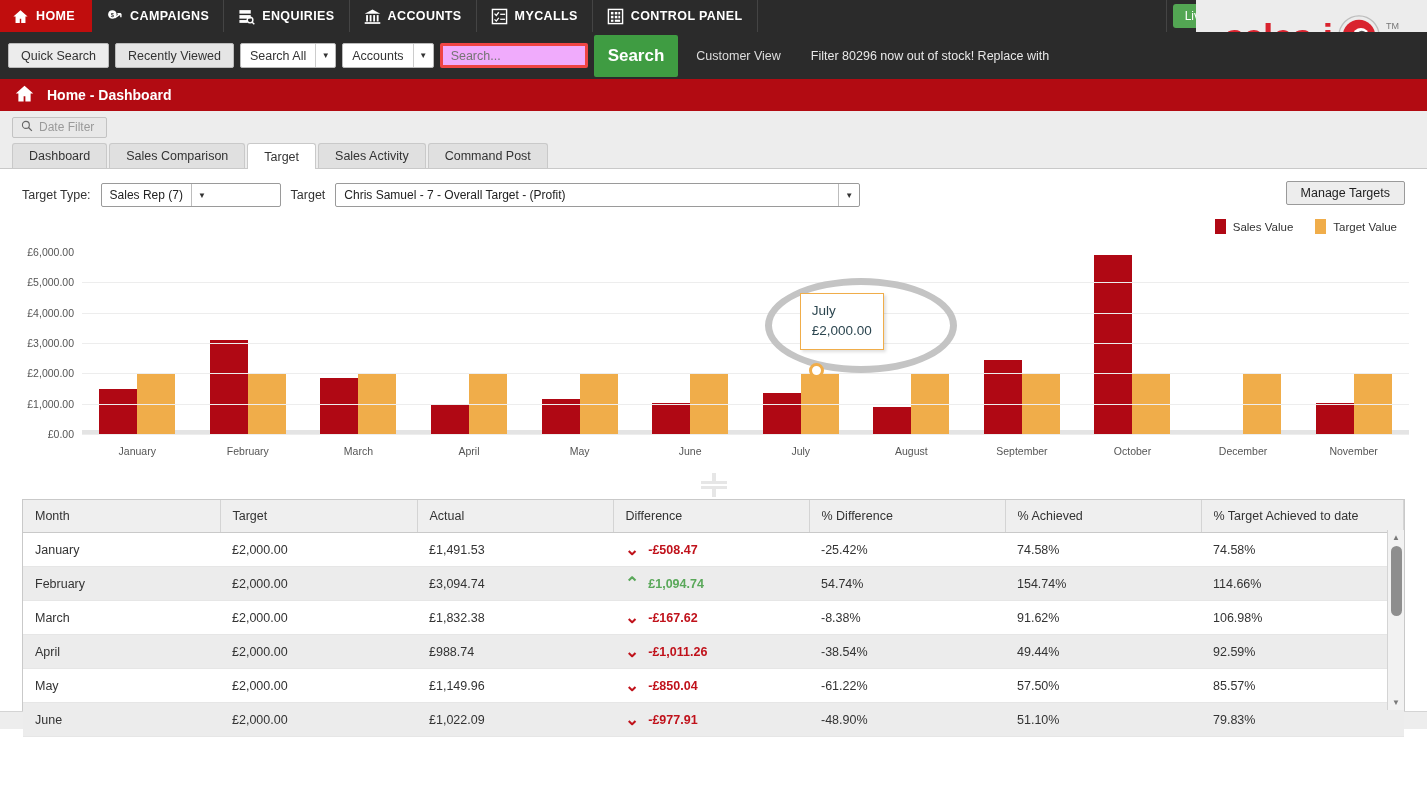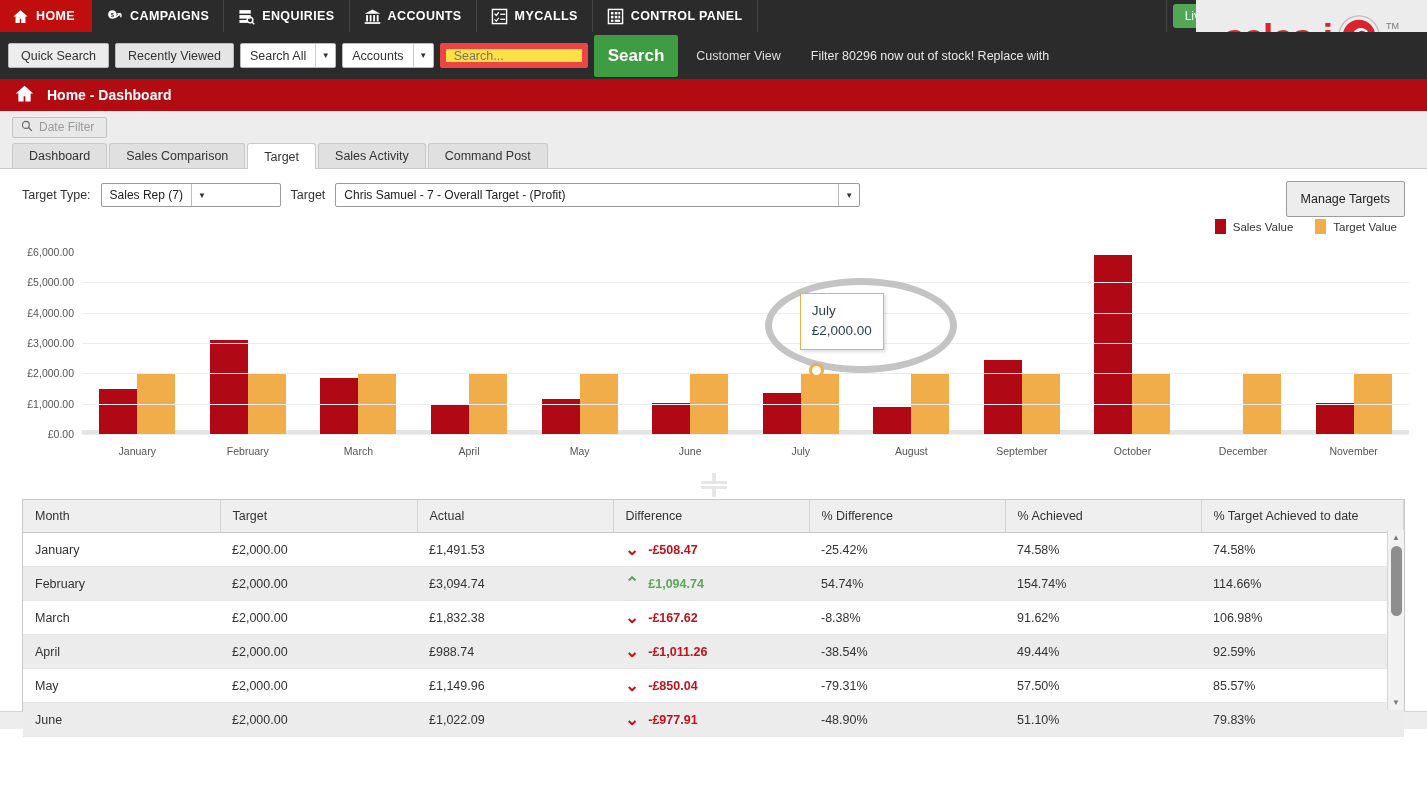--- a/index.html
+++ b/index.html
@@ -58,22 +58,22 @@
   .combo {
     height:25px; display:flex; align-items:stretch; background:#fff;
     border:1px solid #bbb; border-radius:2px; cursor:pointer;
   }
   .combo span.lbl { padding:0 9px; font-size:12.5px; color:#333; display:flex; align-items:center; white-space:nowrap;}
   .combo span.arr {
     width:20px; border-left:1px solid #ccc; display:flex; align-items:center;
     justify-content:center; font-size:8px; color:#333;
   }
   .search-input {
-    width:148px; height:25px; border:6px solid #ef4444; border-radius:2px;
-    background:#fde047; font-size:12.5px; padding:0 8px; color:#333;
+    width:148px; height:25px; border:3px solid #ef4444; border-radius:2px;
+    background:#f0abfc; font-size:12.5px; padding:0 8px; color:#333;
     font-family:"Liberation Sans", sans-serif;
   }
   .search-go {
     height:42px; padding:0 14px; background:#3f9c42; color:#fff; border:none;
     border-radius:2px; font-size:17px; font-weight:bold; cursor:pointer;
     font-family:"Liberation Sans", sans-serif;
   }
   .cust-view { color:#ddd; font-size:12.5px; margin-left:12px; cursor:pointer; white-space:nowrap;}
   .ticker { color:#e8e8e8; font-size:12.5px; margin-left:24px; white-space:nowrap; overflow:hidden; }
 
@@ -111,21 +111,21 @@
   .sel {
     height:24px; display:flex; align-items:stretch; border:1px solid #9a9a9a;
     background:#fff; border-radius:2px; cursor:pointer;
   }
   .sel .v { padding:0 8px; display:flex; align-items:center; font-size:12px; color:#222; white-space:nowrap; overflow:hidden;}
   .sel .a { width:21px; border-left:1px solid #bdbdbd; display:flex; align-items:center; justify-content:center; font-size:8px; color:#333; }
   .sel.small { width:180px; }
   .sel.big { width:525px; }
   .sel.big .v { flex:1; }
   .manage-btn {
-    position:absolute; right:22px; top:12px; height:36px; padding:0 14px;
+    position:absolute; right:22px; top:12px; height:24px; padding:0 14px;
     background:#ededed; border:1px solid #9a9a9a; border-radius:2px;
     font-size:12.5px; color:#222; display:flex; align-items:center; cursor:pointer;
   }
 
   
   .legend { display:flex; justify-content:flex-end; gap:22px; padding:2px 30px 6px 0; }
   .leg { display:flex; align-items:center; gap:7px; font-size:11.5px; color:#333; }
   .swatch { width:11px; height:15px; display:inline-block; }
 
   
@@ -581,21 +581,21 @@
         <tr>
           <td>May</td>
           <td>£2,000.00</td>
           <td>£1,149.96</td>
           <td>
             <span class="diff">
               <span class="chev neg" style="font-size: 17px;">⌄</span>
               <span class="neg">-£850.04</span>
             </span>
           </td>
-          <td>-79.31%</td>
+          <td>-61.22%</td>
           <td>57.50%</td>
           <td>85.57%</td>
         </tr>
         <tr class="alt">
           <td>June</td>
           <td>£2,000.00</td>
           <td>£1,022.09</td>
           <td>
             <span class="diff">
               <span class="chev neg" style="font-size: 17px;">⌄</span>

